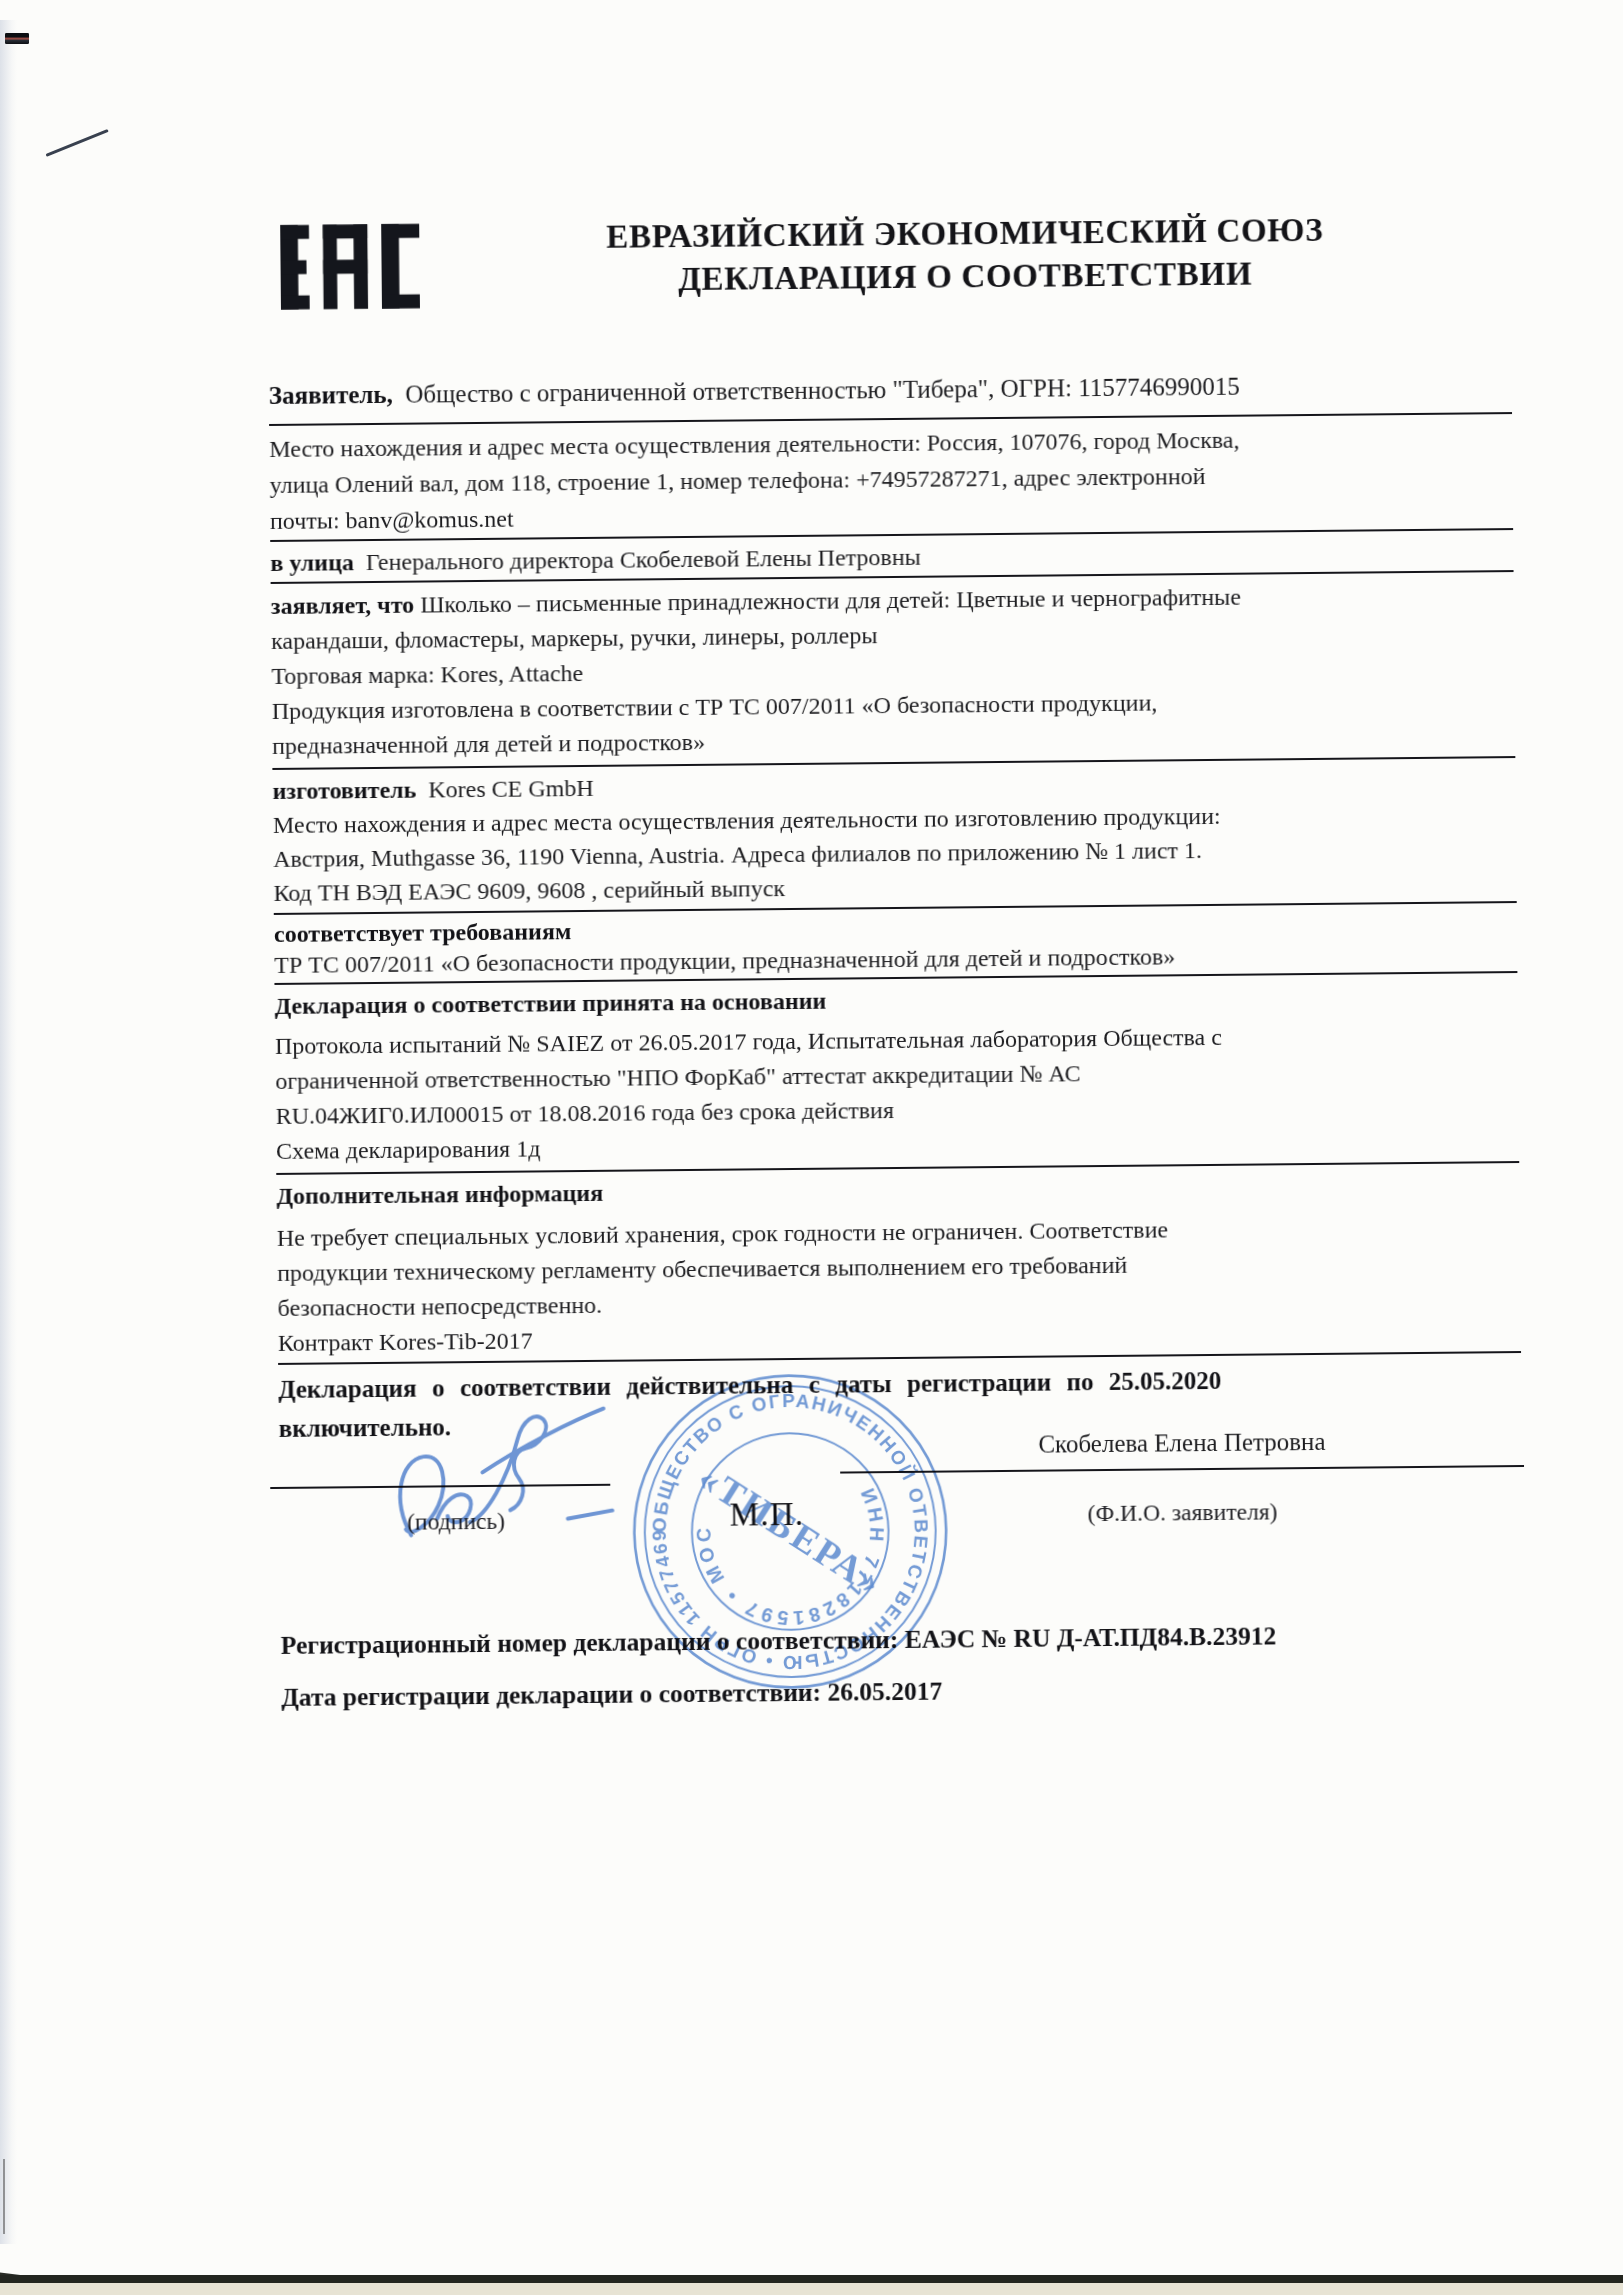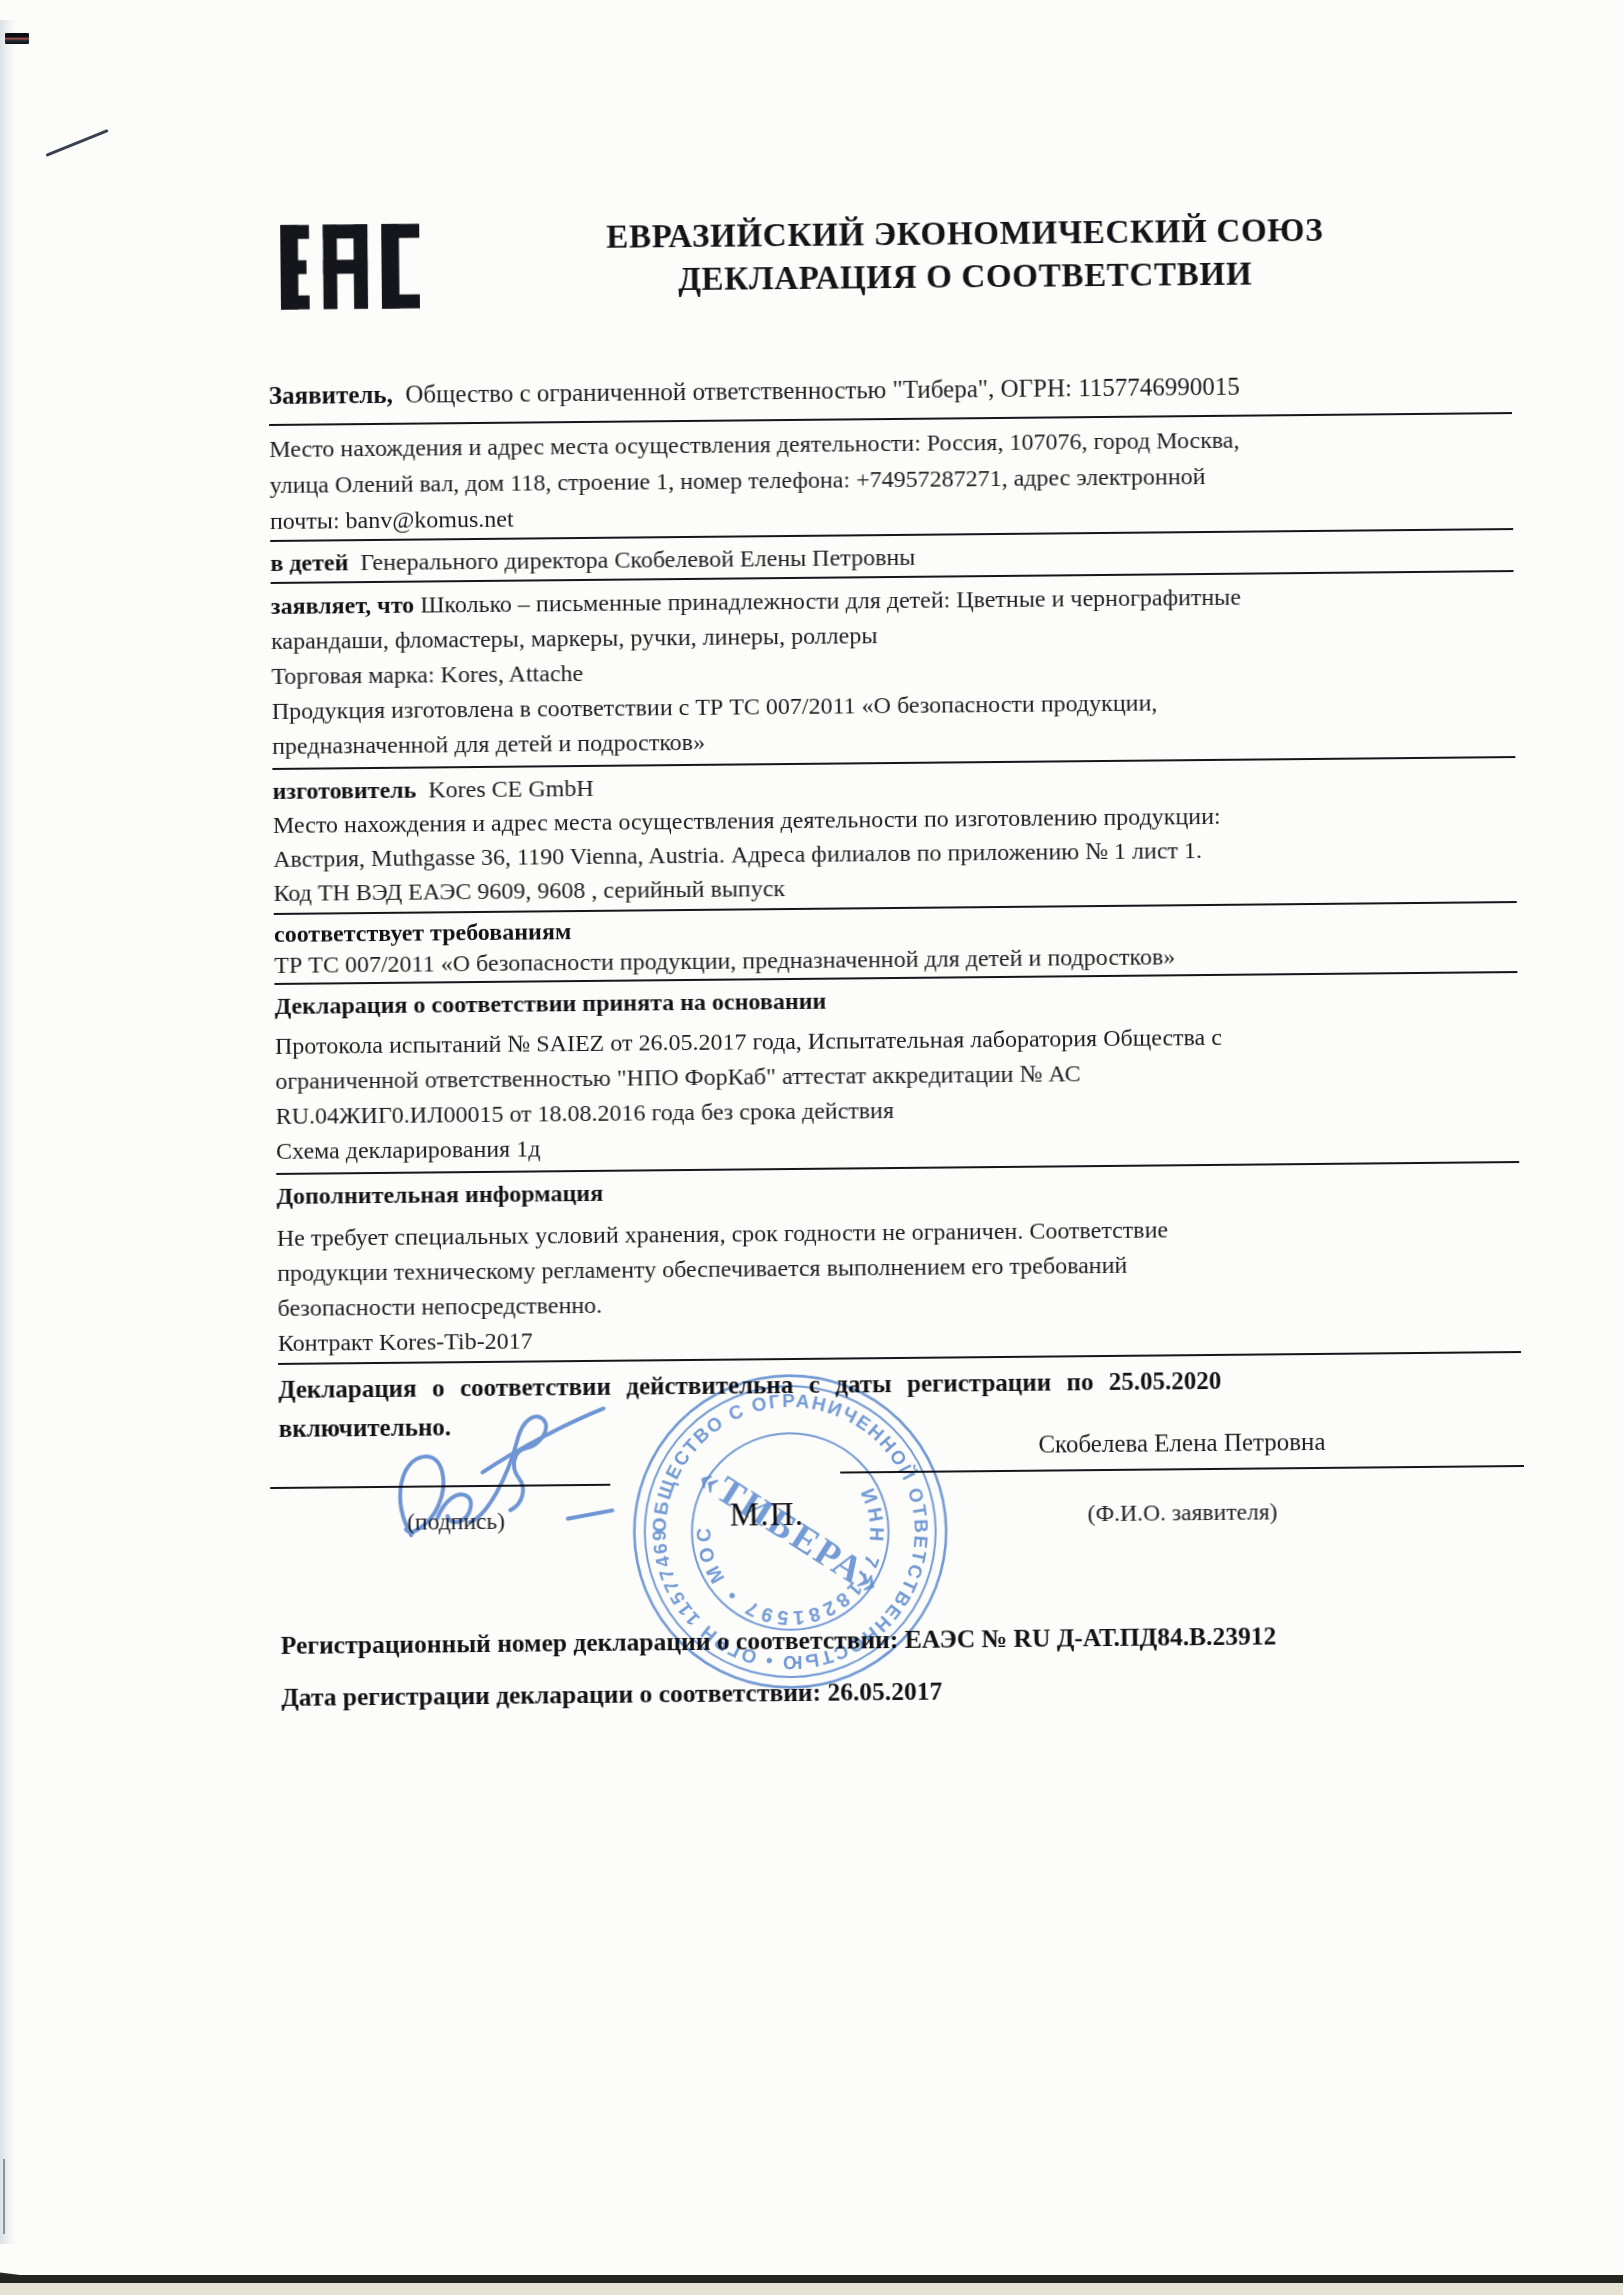--- a/index.html
+++ b/index.html
@@ -106,21 +106,21 @@
 
   <div class="mt8 lh55">
     <div>Место нахождения и адрес места осуществления деятельности: Россия, 107076, город Москва,</div>
     <div>улица Олений вал, дом 118, строение 1, номер телефона: +74957287271, адрес электронной</div>
     <div>почты: banv@komus.net</div>
   </div>
 
   <hr class="rule mt2">
 
   <div class="row mt6">
-    <span class="lbl">в детей</span>&nbsp;
+    <span class="lbl">в улица</span>&nbsp;
     <span>Генерального директора Скобелевой Елены Петровны</span>
   </div>
 
   <hr class="rule mt2">
 
   <div class="mt8">
     <div><span class="lbl">заявляет, что</span>&nbsp;<span>Школько – письменные принадлежности для детей: Цветные и чернографитные</span></div>
     <div>карандаши, фломастеры, маркеры, ручки, линеры, роллеры</div>
     <div>Торговая марка: Kores, Attache</div>
     <div>Продукция изготовлена в соответствии с ТР ТС 007/2011 «О безопасности продукции,</div>

